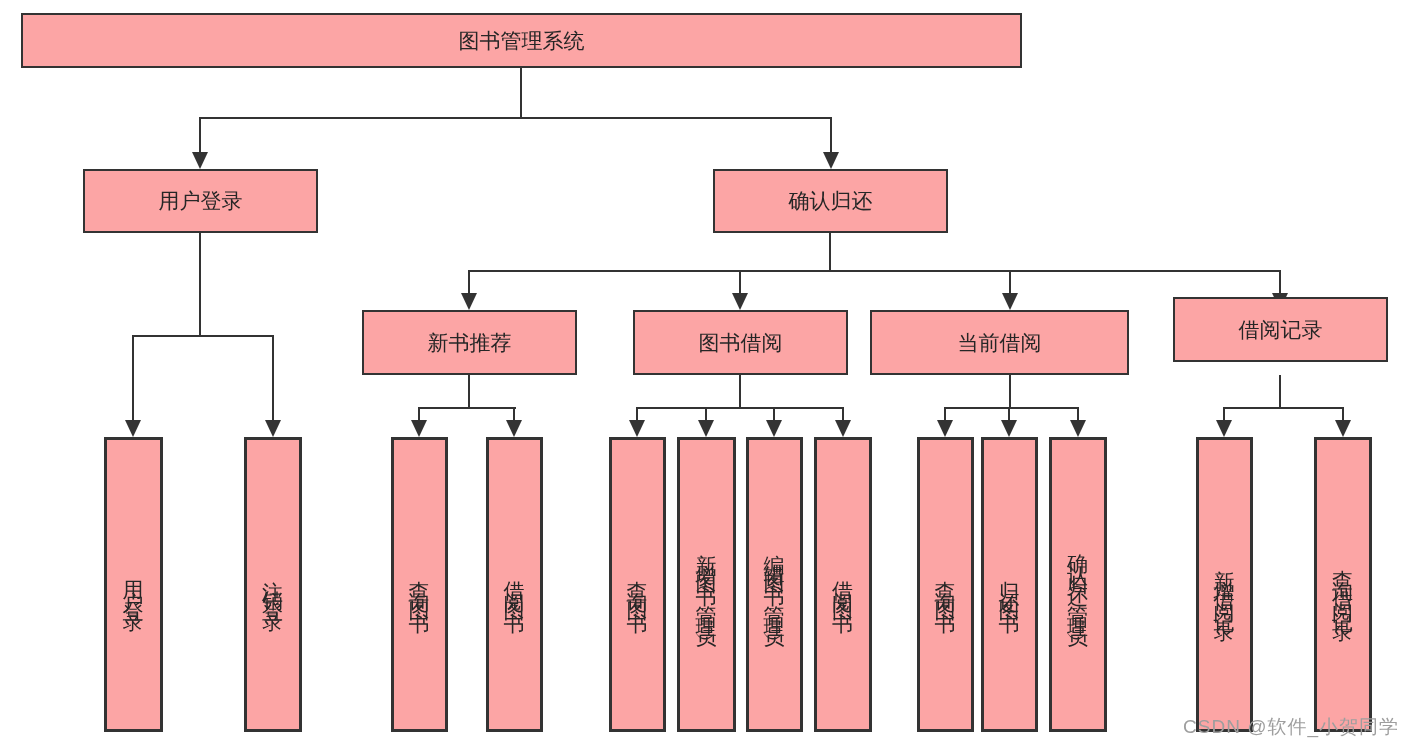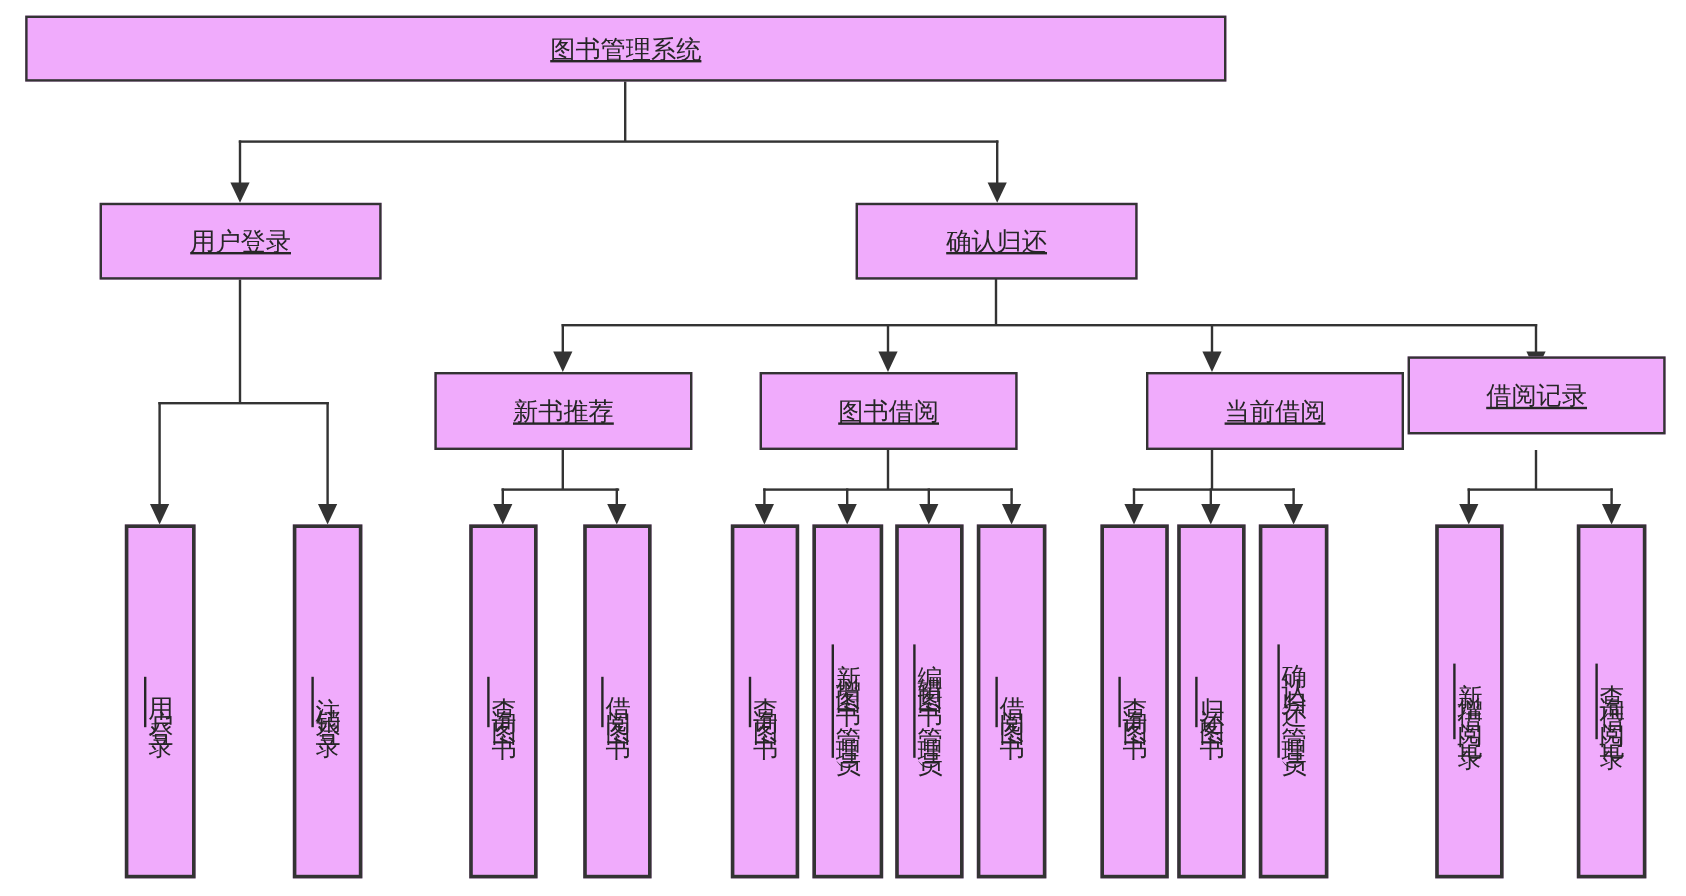--- a/index.html
+++ b/index.html
@@ -4,22 +4,22 @@
 <style>
   html,body { margin:0; padding:0; background:#fff; }
   .stage {
     position:relative; width:1405px; height:747px;
     background:var(--background,#ffffff);
     font-family:"Liberation Sans", sans-serif;
     color:var(--text,#262626);
     overflow:hidden;
   }
   .box {
-    position:absolute; box-sizing:border-box; background:#f0abfc;
-    display:flex; align-items:center; justify-content:center;text-decoration:underline;
+    position:absolute; box-sizing:border-box; background:#fca5a5;
+    display:flex; align-items:center; justify-content:center;
   }
   .hbox { border:2px solid var(--line,#333333); font-size:21px; }
   .vbox { border:3px solid var(--line,#333333); font-size:21px; }
   .vbox > span {
     writing-mode:vertical-rl; text-orientation:mixed;
     letter-spacing:0.5em; white-space:nowrap; line-height:1;
   }
   .v { position:absolute; width:2px; background:var(--line,#333333); }
   .h { position:absolute; height:2px; background:var(--line,#333333); }
   .tri {
@@ -73,21 +73,21 @@
   <div class="tri" style="left:1002px;top:293px"></div>
   <div class="v" style="left:1279px;top:270px;height:26px"></div>
   <div class="tri" style="left:1272px;top:293px"></div>
 
   <div class="box hbox" style="left:633px;top:310px;width:215px;height:65px">
     <span>图书借阅</span>
   </div>
   <div class="box hbox" style="left:362px;top:310px;width:215px;height:65px">
     <span>新书推荐</span>
   </div>
-  <div class="box hbox" style="left:955px;top:310px;width:215px;height:65px">
+  <div class="box hbox" style="left:870px;top:310px;width:259px;height:65px">
     <span>当前借阅</span>
   </div>
   <div class="box hbox" style="left:1173px;top:297px;width:215px;height:65px">
     <span>借阅记录</span>
   </div>
 
   <div class="v" style="left:468px;top:375px;height:33px"></div>
   <div class="v" style="left:739px;top:375px;height:33px"></div>
   <div class="v" style="left:1009px;top:375px;height:33px"></div>
   <div class="v" style="left:1279px;top:375px;height:33px"></div>
@@ -160,14 +160,15 @@
     <span>确认归还（管理员）</span>
   </div>
 
   <div class="box vbox" style="left:1196px;top:437px;width:57px;height:295px">
     <span>新增借阅记录</span>
   </div>
   <div class="box vbox" style="left:1314px;top:437px;width:58px;height:295px">
     <span>查询借阅记录</span>
   </div>
 
+  <div class="watermark">CSDN @软件_小贺同学</div>
 
 </div>
 
 </body></html>

